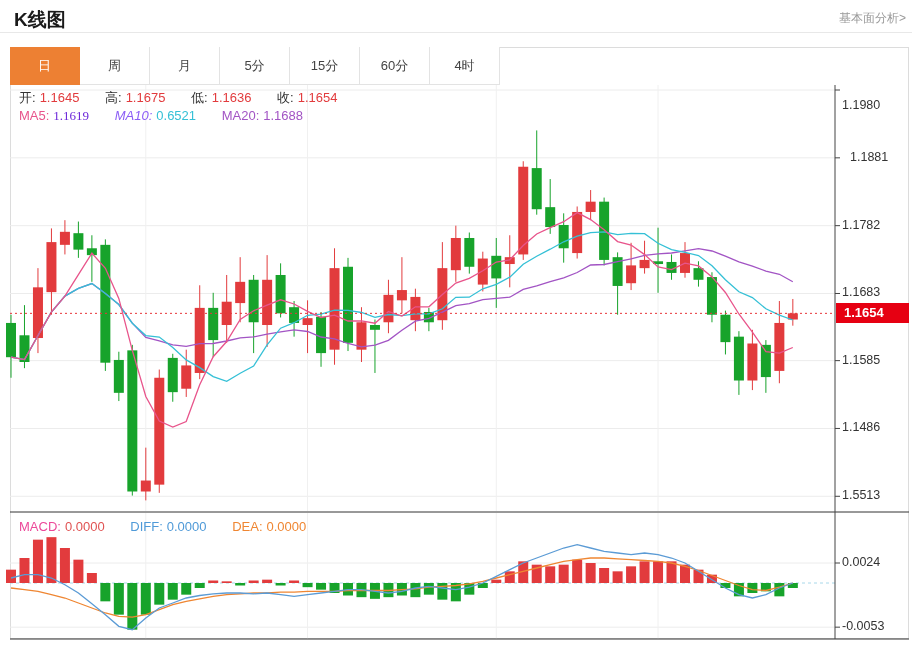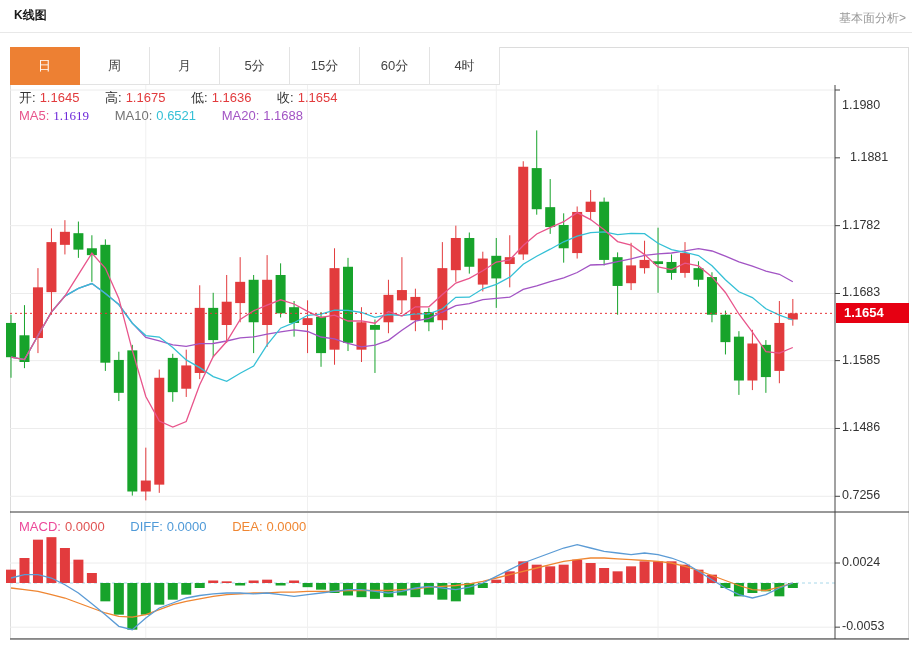--- a/index.html
+++ b/index.html
@@ -1,18 +1,18 @@
 <!DOCTYPE html>
 <html><head>
 <meta charset="utf-8">
 <style>
   html,body{margin:0;padding:0;background:#fff;}
   #page{position:relative;width:912px;height:646px;background:#fff;overflow:hidden;
         font-family:"Liberation Sans","DejaVu Sans",sans-serif;}
-  .page-title{position:absolute;left:14px;top:7px;font-size:12px;font-weight:bold;color:#1a1a1a;}
+  .page-title{position:absolute;left:14px;top:7px;font-size:19px;font-weight:bold;color:#1a1a1a;}
   .top-link{position:absolute;right:6px;top:10px;font-size:12px;color:#999;text-decoration:none;cursor:pointer;}
   .title-divider{position:absolute;left:0;top:32px;width:912px;height:1px;background:#e8e8e8;}
   .chart-box{position:absolute;left:10px;top:47px;width:899px;height:592px;border:1px solid #dcdcdc;box-sizing:border-box;}
   .tabs{position:absolute;left:10px;top:47px;height:38px;display:flex;z-index:5;}
   .tab{width:70px;height:38px;line-height:38px;text-align:center;font-size:13px;color:#444;
        background:#fff;border-right:1px solid #e3e3e3;border-bottom:1px solid #e3e3e3;box-sizing:border-box;cursor:pointer;}
   .tab.active{background:#ed8033;color:#fff;border-right:1px solid #ed8033;border-bottom:1px solid #ed8033;}
   #chart-svg{position:absolute;left:0;top:0;}
   .legend-row{position:absolute;left:19px;font-size:13px;z-index:4;white-space:nowrap;}
   .legend-row span{margin-right:4px;}
@@ -260,36 +260,36 @@
 
   <div class="legend-row" style="top:89px;">
     <span class="ohlc-label">开:</span><span class="ohlc-val" style="color: rgb(226, 59, 61); text-align: right;">1.1645</span><span class="lg-gap"></span>
     <span class="ohlc-label">高:</span><span class="ohlc-val" style="color: rgb(226, 59, 61);">1.1675</span><span class="lg-gap"></span>
     <span class="ohlc-label">低:</span><span class="ohlc-val" style="color: rgb(226, 59, 61);">1.1636</span><span class="lg-gap"></span>
     <span class="ohlc-label">收:</span><span class="ohlc-val" style="color: rgb(226, 59, 61);">1.1654</span>
   </div>
 
   <div class="legend-row" style="top:108px;">
     <span class="ma5-c" style="color: rgb(232, 84, 139);">MA5:</span><span class="ma5-c" style="color: #6d28d9; font-family: Liberation Serif, serif;">1.1619</span><span class="lg-gap"></span>
-    <span class="ma10-c" style="color: #737373;">MA10:</span><span class="ma10-c" style="color: rgb(53, 192, 214);">0.6521</span><span class="lg-gap"></span>
+    <span class="ma10-c" style="color: #8b5cf6; font-style: italic;">MA10:</span><span class="ma10-c" style="color: rgb(53, 192, 214);">0.6521</span><span class="lg-gap"></span>
     <span class="ma20-c" style="color: rgb(162, 84, 196);">MA20:</span><span class="ma20-c" style="color: rgb(162, 84, 196);">1.1688</span>
   </div>
 
   <div class="legend-row" style="top:519px;">
     <span class="macd-c" style="color: #ec4899;">MACD:</span><span class="macd-c" style="color: rgb(224, 83, 83);">0.0000</span><span class="lg-gap"></span>
     <span class="diff-c" style="color: rgb(79, 154, 216);">DIFF:</span><span class="diff-c" style="color: rgb(79, 154, 216);">0.0000</span><span class="lg-gap"></span>
     <span class="dea-c" style="color: rgb(239, 134, 50);">DEA:</span><span class="dea-c" style="color: rgb(239, 134, 50);">0.0000</span>
   </div>
 
   <div class="price-badge" style="background: rgb(230, 0, 18);">1.1654</div>
 
   <div id="axis-labels">
       <div class="axis-label" style="left: 842px; top: 98px;">1.1980</div>
       <div class="axis-label" style="left: 842px; top: 149.83px; margin-left: 8px;">1.1881</div>
       <div class="axis-label" style="left: 842px; top: 217.66px;">1.1782</div>
       <div class="axis-label" style="left: 842px; top: 285.49px;">1.1683</div>
       <div class="axis-label" style="left: 842px; top: 352.634px;">1.1585</div>
       <div class="axis-label" style="left: 842px; top: 420.464px;">1.1486</div>
-      <div class="axis-label" style="left: 842px; top: 488.294px;">0.7256</div>
+      <div class="axis-label" style="left: 842px; top: 488.294px;">1.5513</div>
       <div class="axis-label" style="left: 842px; top: 555.001px;">0.0024</div>
       <div class="axis-label" style="left: 842px; top: 619.165px; text-align: center;">-0.0053</div>
     </div>
 </div>
 
 </body></html>

